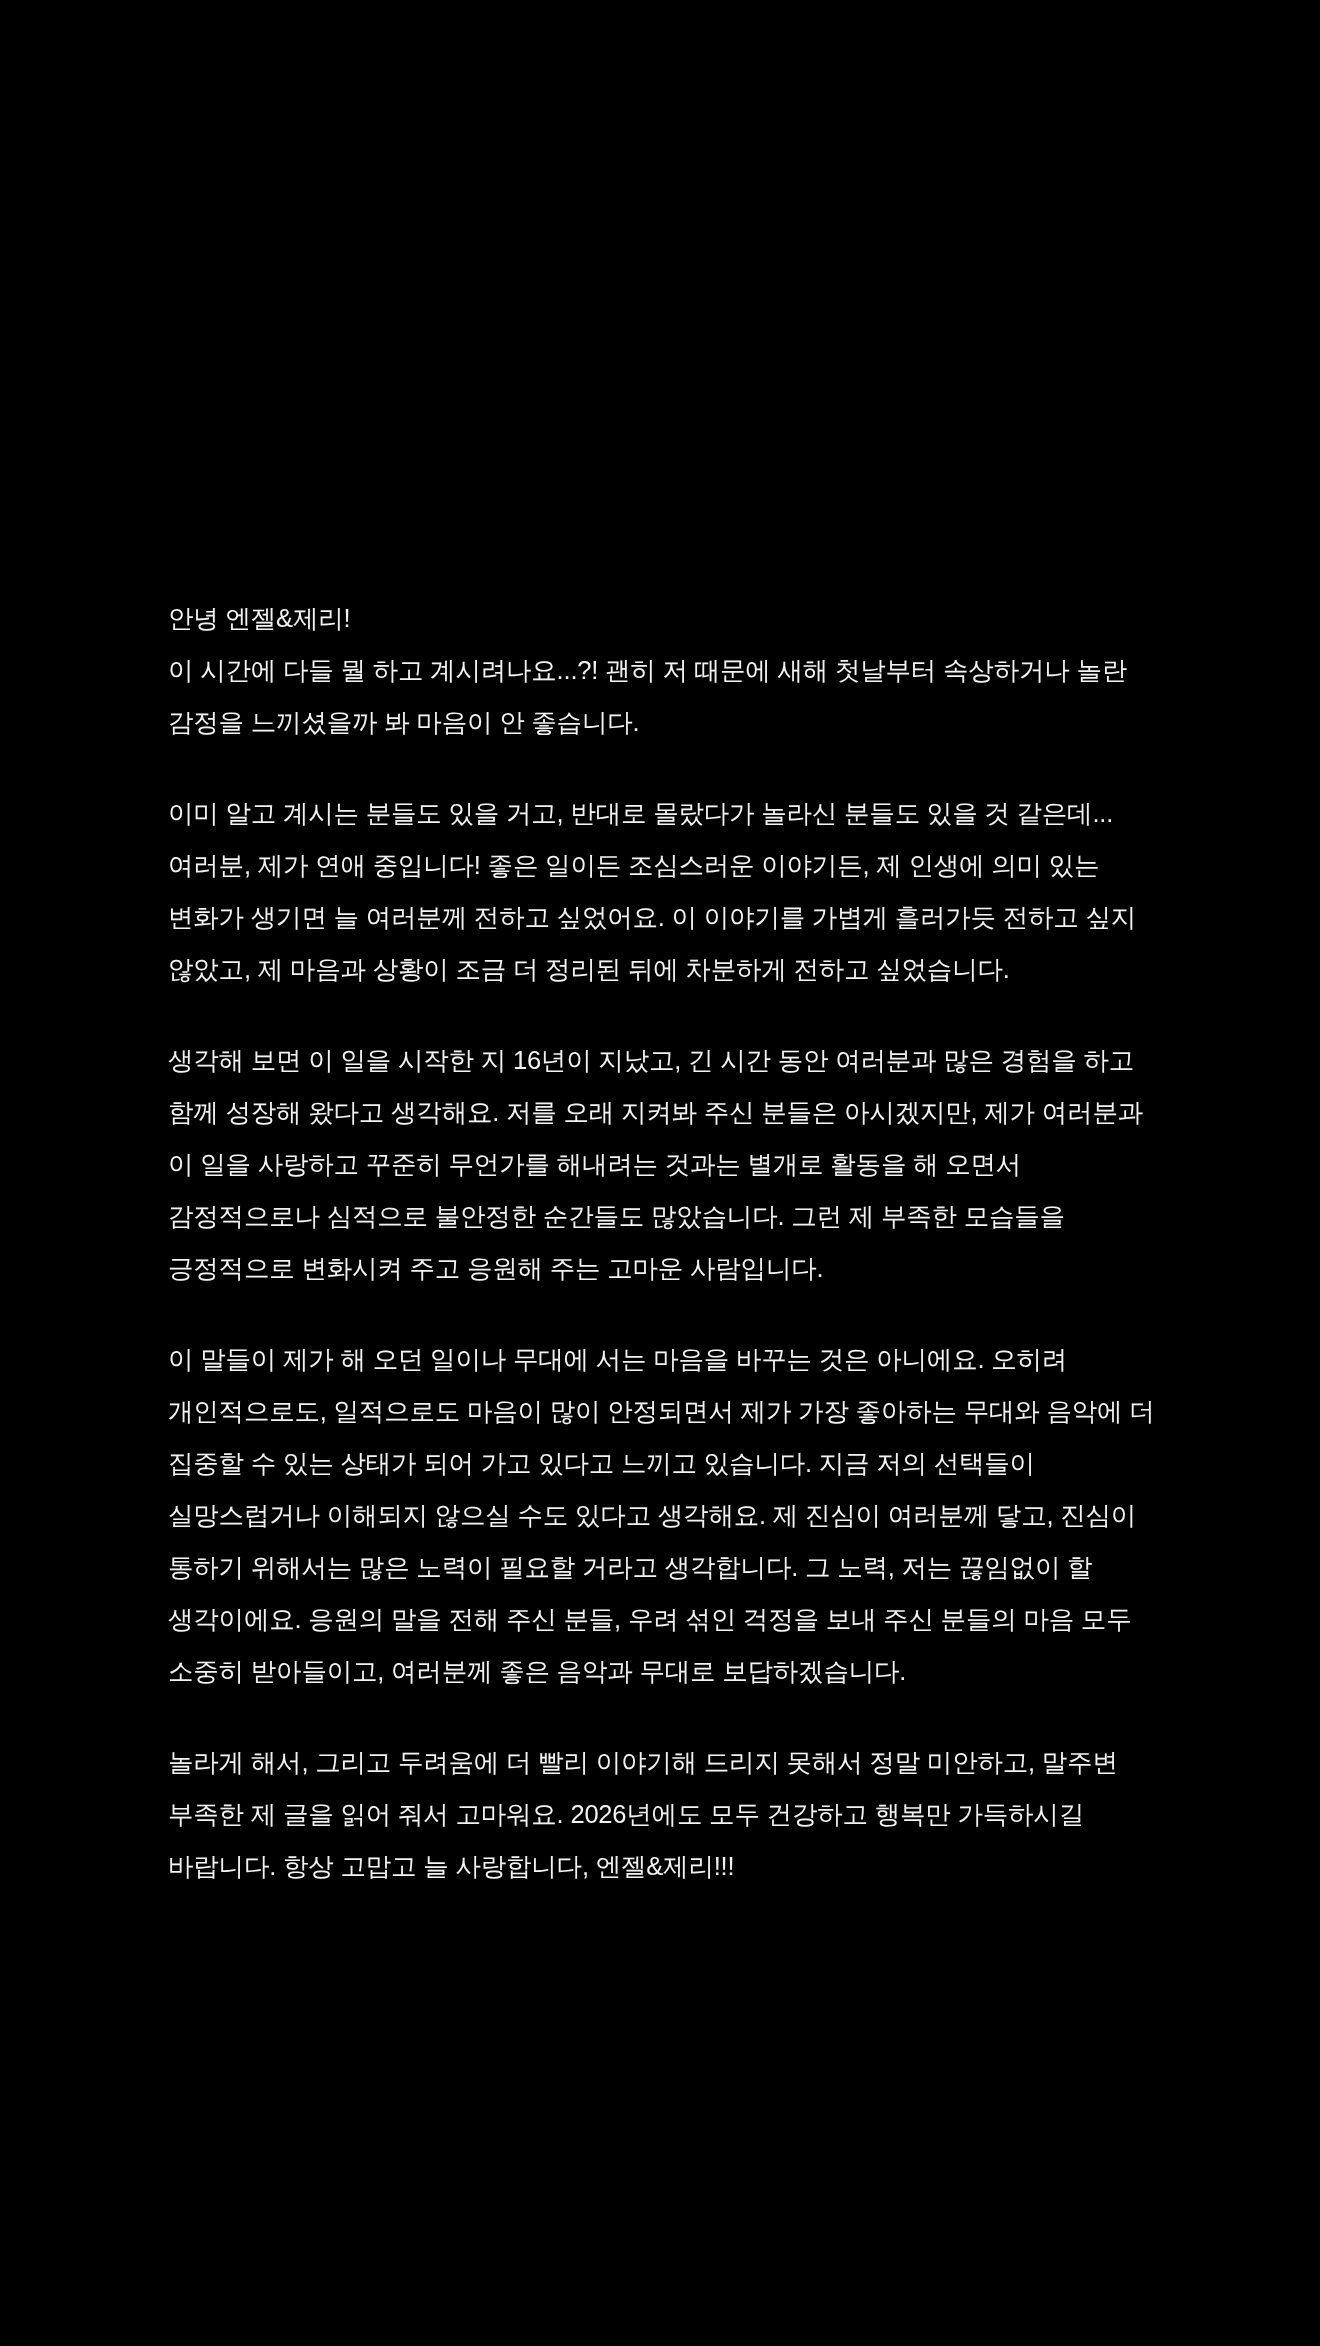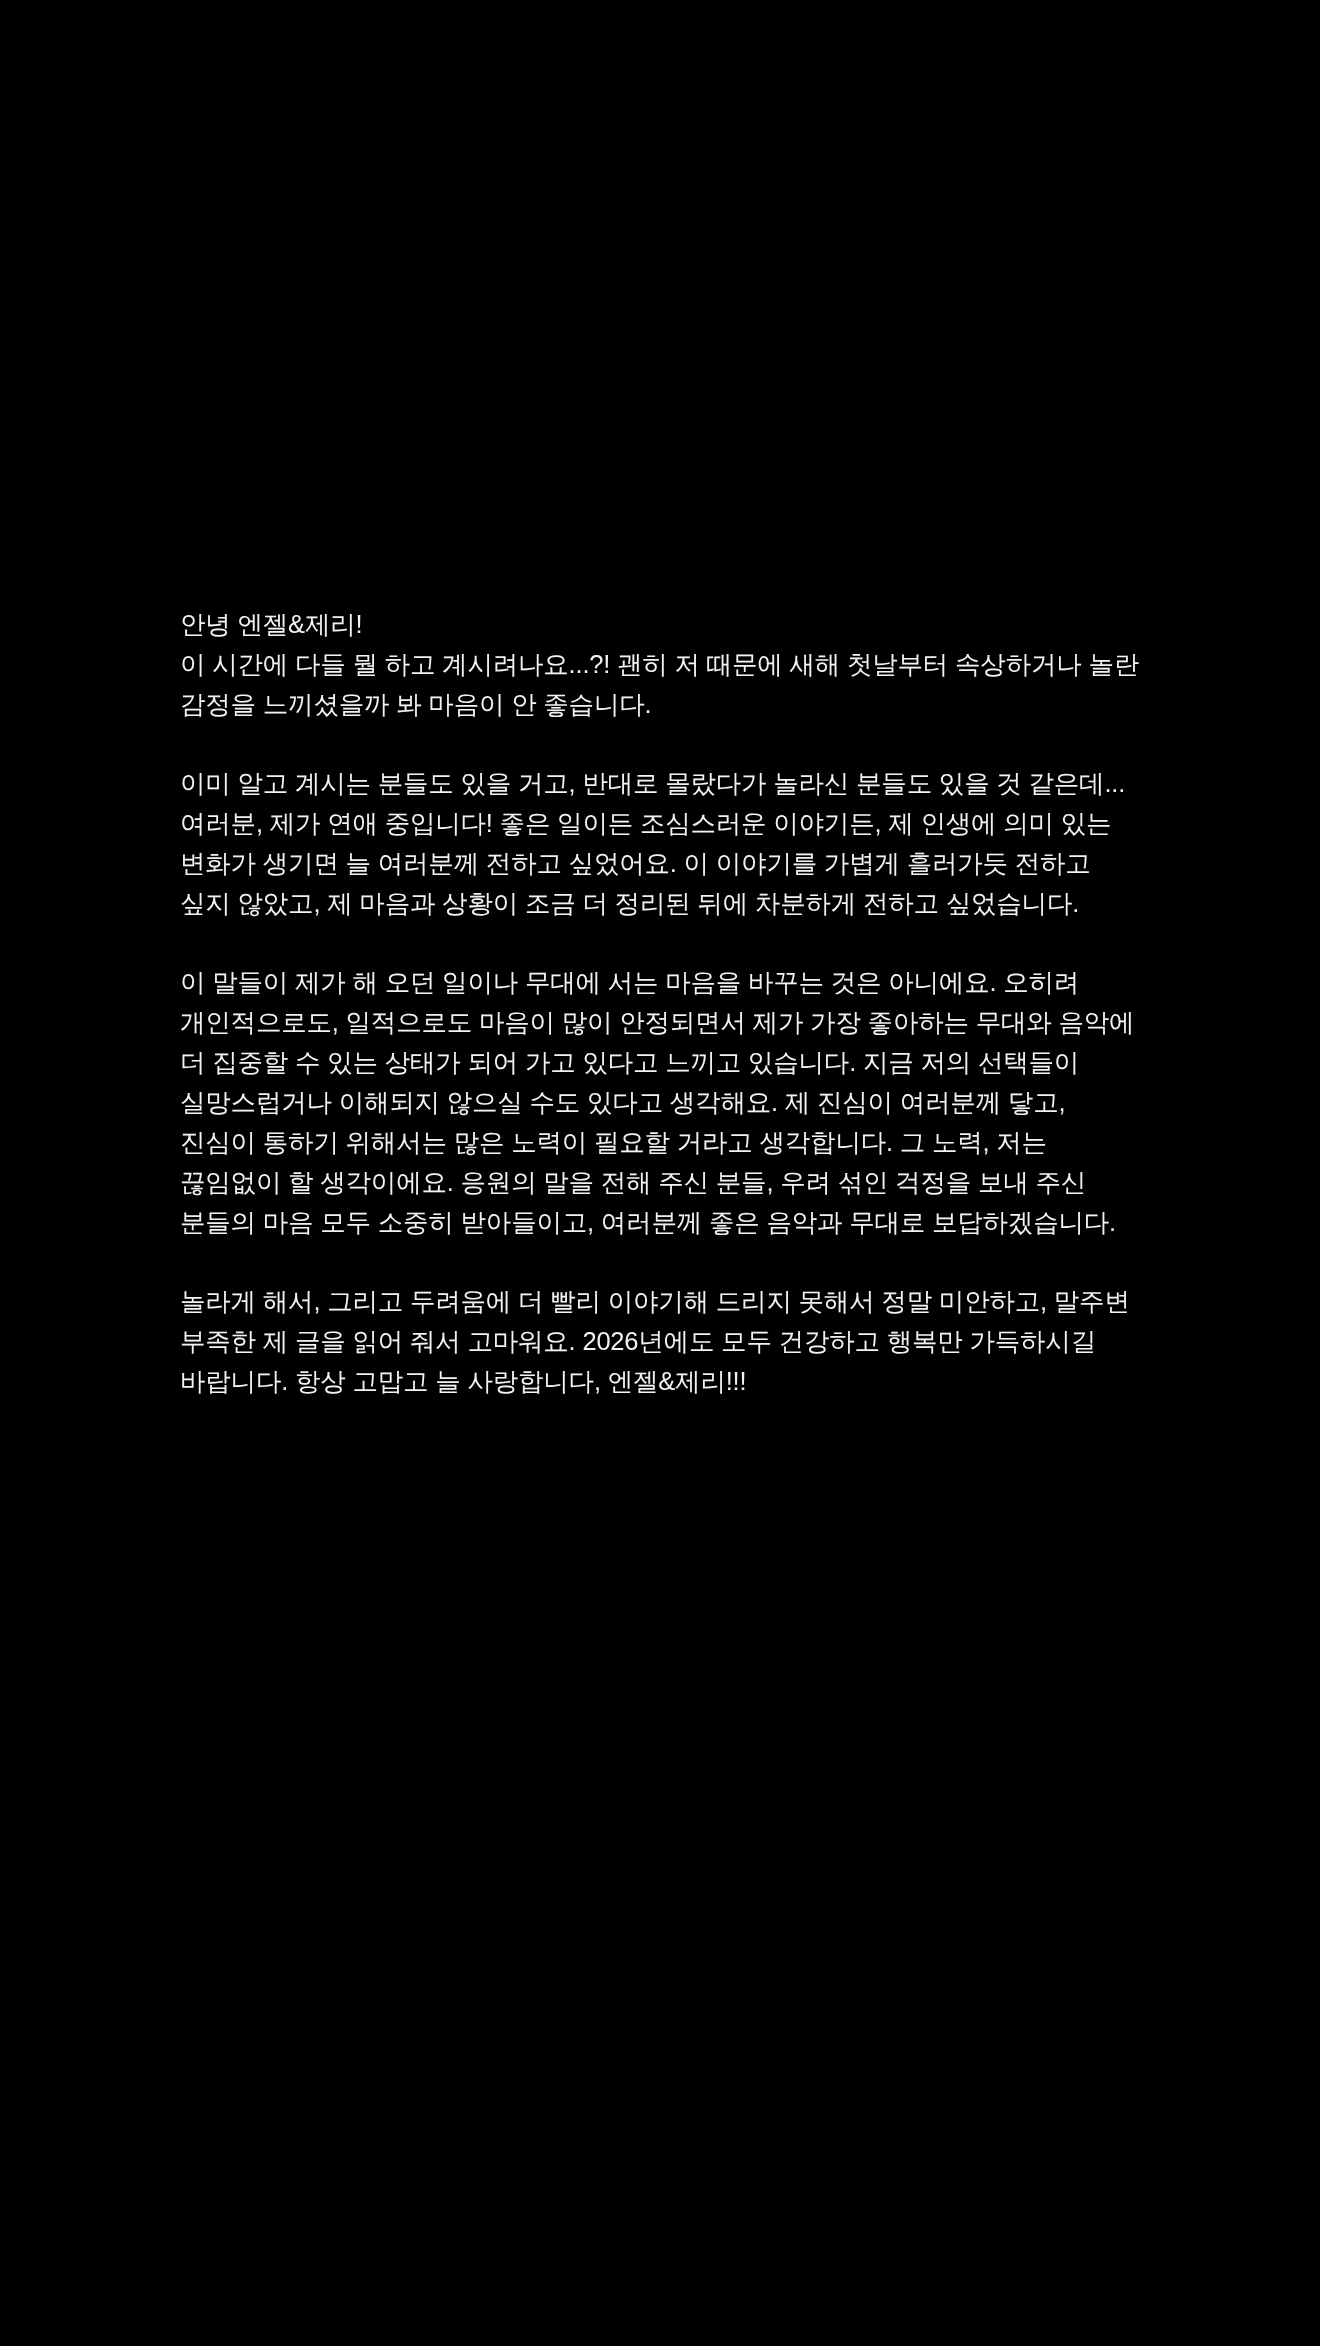--- a/index.html
+++ b/index.html
@@ -16,34 +16,35 @@
     overflow: hidden;
   }
   .letter {
     position: absolute;
     left: 168px;
     top: 592px;
     width: 992px;
   }
   .para {
     font-size: 25.5px;
-    line-height: 40px;
+    line-height: 52px;
     color: #f2f2f2;
     letter-spacing: -0.2px;
-    margin: 12px;
+    margin: 0;
     word-break: keep-all;
     overflow-wrap: break-word;
     text-align: left;
   }
   .para + .para {
     margin-top: 39px;
   }
 </style>
 </head>
 <body>
 
 <div class="letter">
   <p class="para" style="white-space: pre-wrap;">안녕 엔젤&amp;제리!
 이 시간에 다들 뭘 하고 계시려나요...?! 괜히 저 때문에 새해 첫날부터 속상하거나 놀란 감정을 느끼셨을까 봐 마음이 안 좋습니다.</p>
   <p class="para">이미 알고 계시는 분들도 있을 거고, 반대로 몰랐다가 놀라신 분들도 있을 것 같은데... 여러분, 제가 연애 중입니다! 좋은 일이든 조심스러운 이야기든, 제 인생에 의미 있는 변화가 생기면 늘 여러분께 전하고 싶었어요. 이 이야기를 가볍게 흘러가듯 전하고 싶지 않았고, 제 마음과 상황이 조금 더 정리된 뒤에 차분하게 전하고 싶었습니다.</p>
+  <p class="para">생각해 보면 이 일을 시작한 지 16년이 지났고, 긴 시간 동안 여러분과 많은 경험을 하고 함께 성장해 왔다고 생각해요. 저를 오래 지켜봐 주신 분들은 아시겠지만, 제가 여러분과 이 일을 사랑하고 꾸준히 무언가를 해내려는 것과는 별개로 활동을 해 오면서 감정적으로나 심적으로 불안정한 순간들도 많았습니다. 그런 제 부족한 모습들을 긍정적으로 변화시켜 주고 응원해 주는 고마운 사람입니다.</p>
   <p class="para">이 말들이 제가 해 오던 일이나 무대에 서는 마음을 바꾸는 것은 아니에요. 오히려 개인적으로도, 일적으로도 마음이 많이 안정되면서 제가 가장 좋아하는 무대와 음악에 더 집중할 수 있는 상태가 되어 가고 있다고 느끼고 있습니다. 지금 저의 선택들이 실망스럽거나 이해되지 않으실 수도 있다고 생각해요. 제 진심이 여러분께 닿고, 진심이 통하기 위해서는 많은 노력이 필요할 거라고 생각합니다. 그 노력, 저는 끊임없이 할 생각이에요. 응원의 말을 전해 주신 분들, 우려 섞인 걱정을 보내 주신 분들의 마음 모두 소중히 받아들이고, 여러분께 좋은 음악과 무대로 보답하겠습니다.</p>
   <p class="para">놀라게 해서, 그리고 두려움에 더 빨리 이야기해 드리지 못해서 정말 미안하고, 말주변 부족한 제 글을 읽어 줘서 고마워요. 2026년에도 모두 건강하고 행복만 가득하시길 바랍니다. 항상 고맙고 늘 사랑합니다, 엔젤&amp;제리!!!</p>
 </div>
 
 </body></html>

